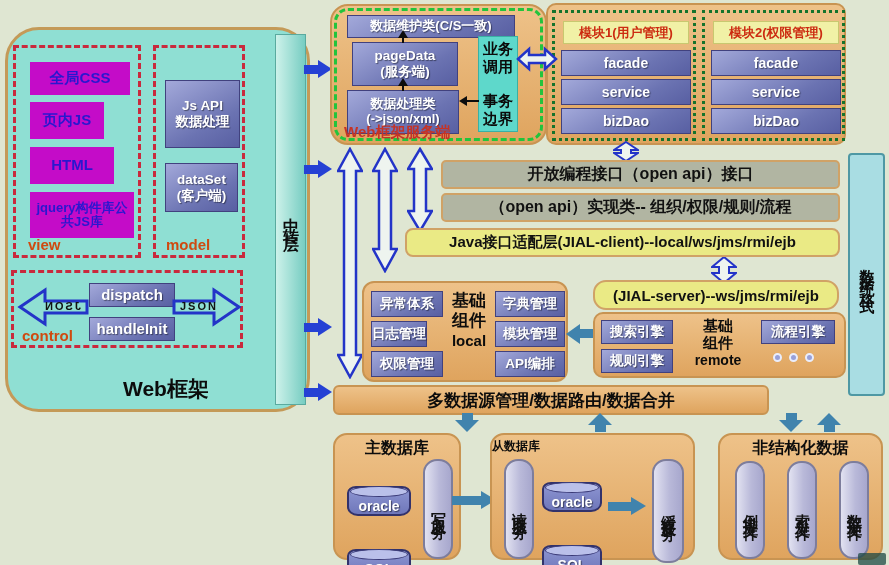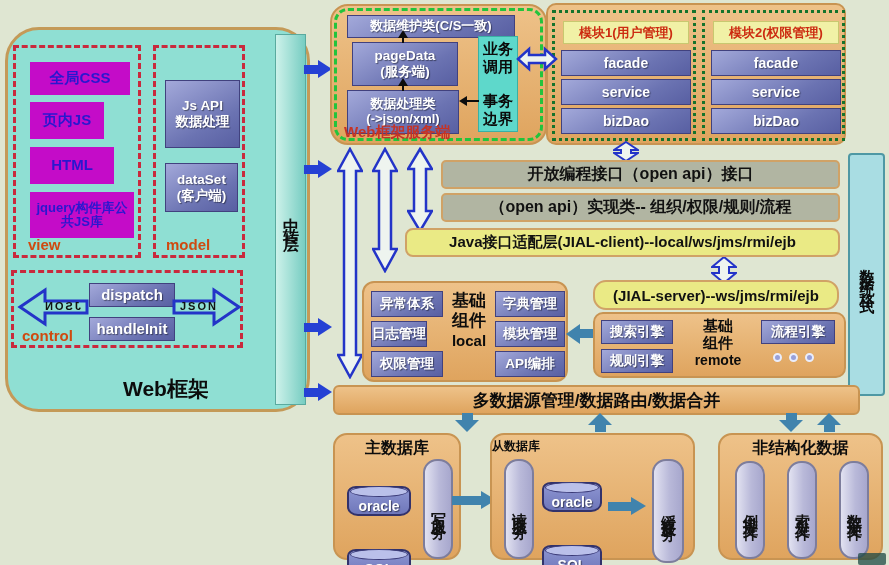--- a/index.html
+++ b/index.html
@@ -258,21 +258,21 @@
     <div class="abs bluebox" style="left:166px;top:6px;width:74px;height:24px;font-size:13.5px;">流程引擎</div>
     <div class="abs" style="left:178px;top:39px;display:flex;gap:7px;">
       <span style="width:9px;height:9px;border-radius:50%;background:#98a0d8;border:2px solid #e9edfc;display:inline-block;"></span>
       <span style="width:9px;height:9px;border-radius:50%;background:#98a0d8;border:2px solid #e9edfc;display:inline-block;"></span>
       <span style="width:9px;height:9px;border-radius:50%;background:#98a0d8;border:2px solid #e9edfc;display:inline-block;"></span>
     </div>
   </div>
 
   <div class="abs vtext" style="left:848px;top:153px;width:37px;height:243px;background:#a9dde3;border:2px solid #4e98a4;border-radius:4px;font-weight:bold;font-size:15px;letter-spacing:6px;display:flex;align-items:center;justify-content:center;color:#0c0c0c;">数据统一格式</div>
 
-  <div class="abs tan-panel" style="left:333px;top:385px;width:527px;height:30px;border-radius:6px;display:flex;align-items:center;justify-content:center;font-weight:bold;font-size:17px;color:#0c0c0c;">多数据源管理/数据路由/数据合并</div>
+  <div class="abs tan-panel" style="left:333px;top:385px;width:436px;height:30px;border-radius:6px;display:flex;align-items:center;justify-content:center;font-weight:bold;font-size:17px;color:#0c0c0c;">多数据源管理/数据路由/数据合并</div>
 
   <div class="abs sar-d c-steel" style="left:455px;top:413px;width:24px;height:19px;">
       <div class="stem"></div>
       <div class="head"></div>
     </div>
   <div class="abs sar-u c-steel" style="left:588px;top:413px;width:24px;height:19px;">
       <div class="head"></div>
       <div class="stem"></div>
     </div>
   <div class="abs sar-d c-steel" style="left:779px;top:413px;width:24px;height:19px;">

